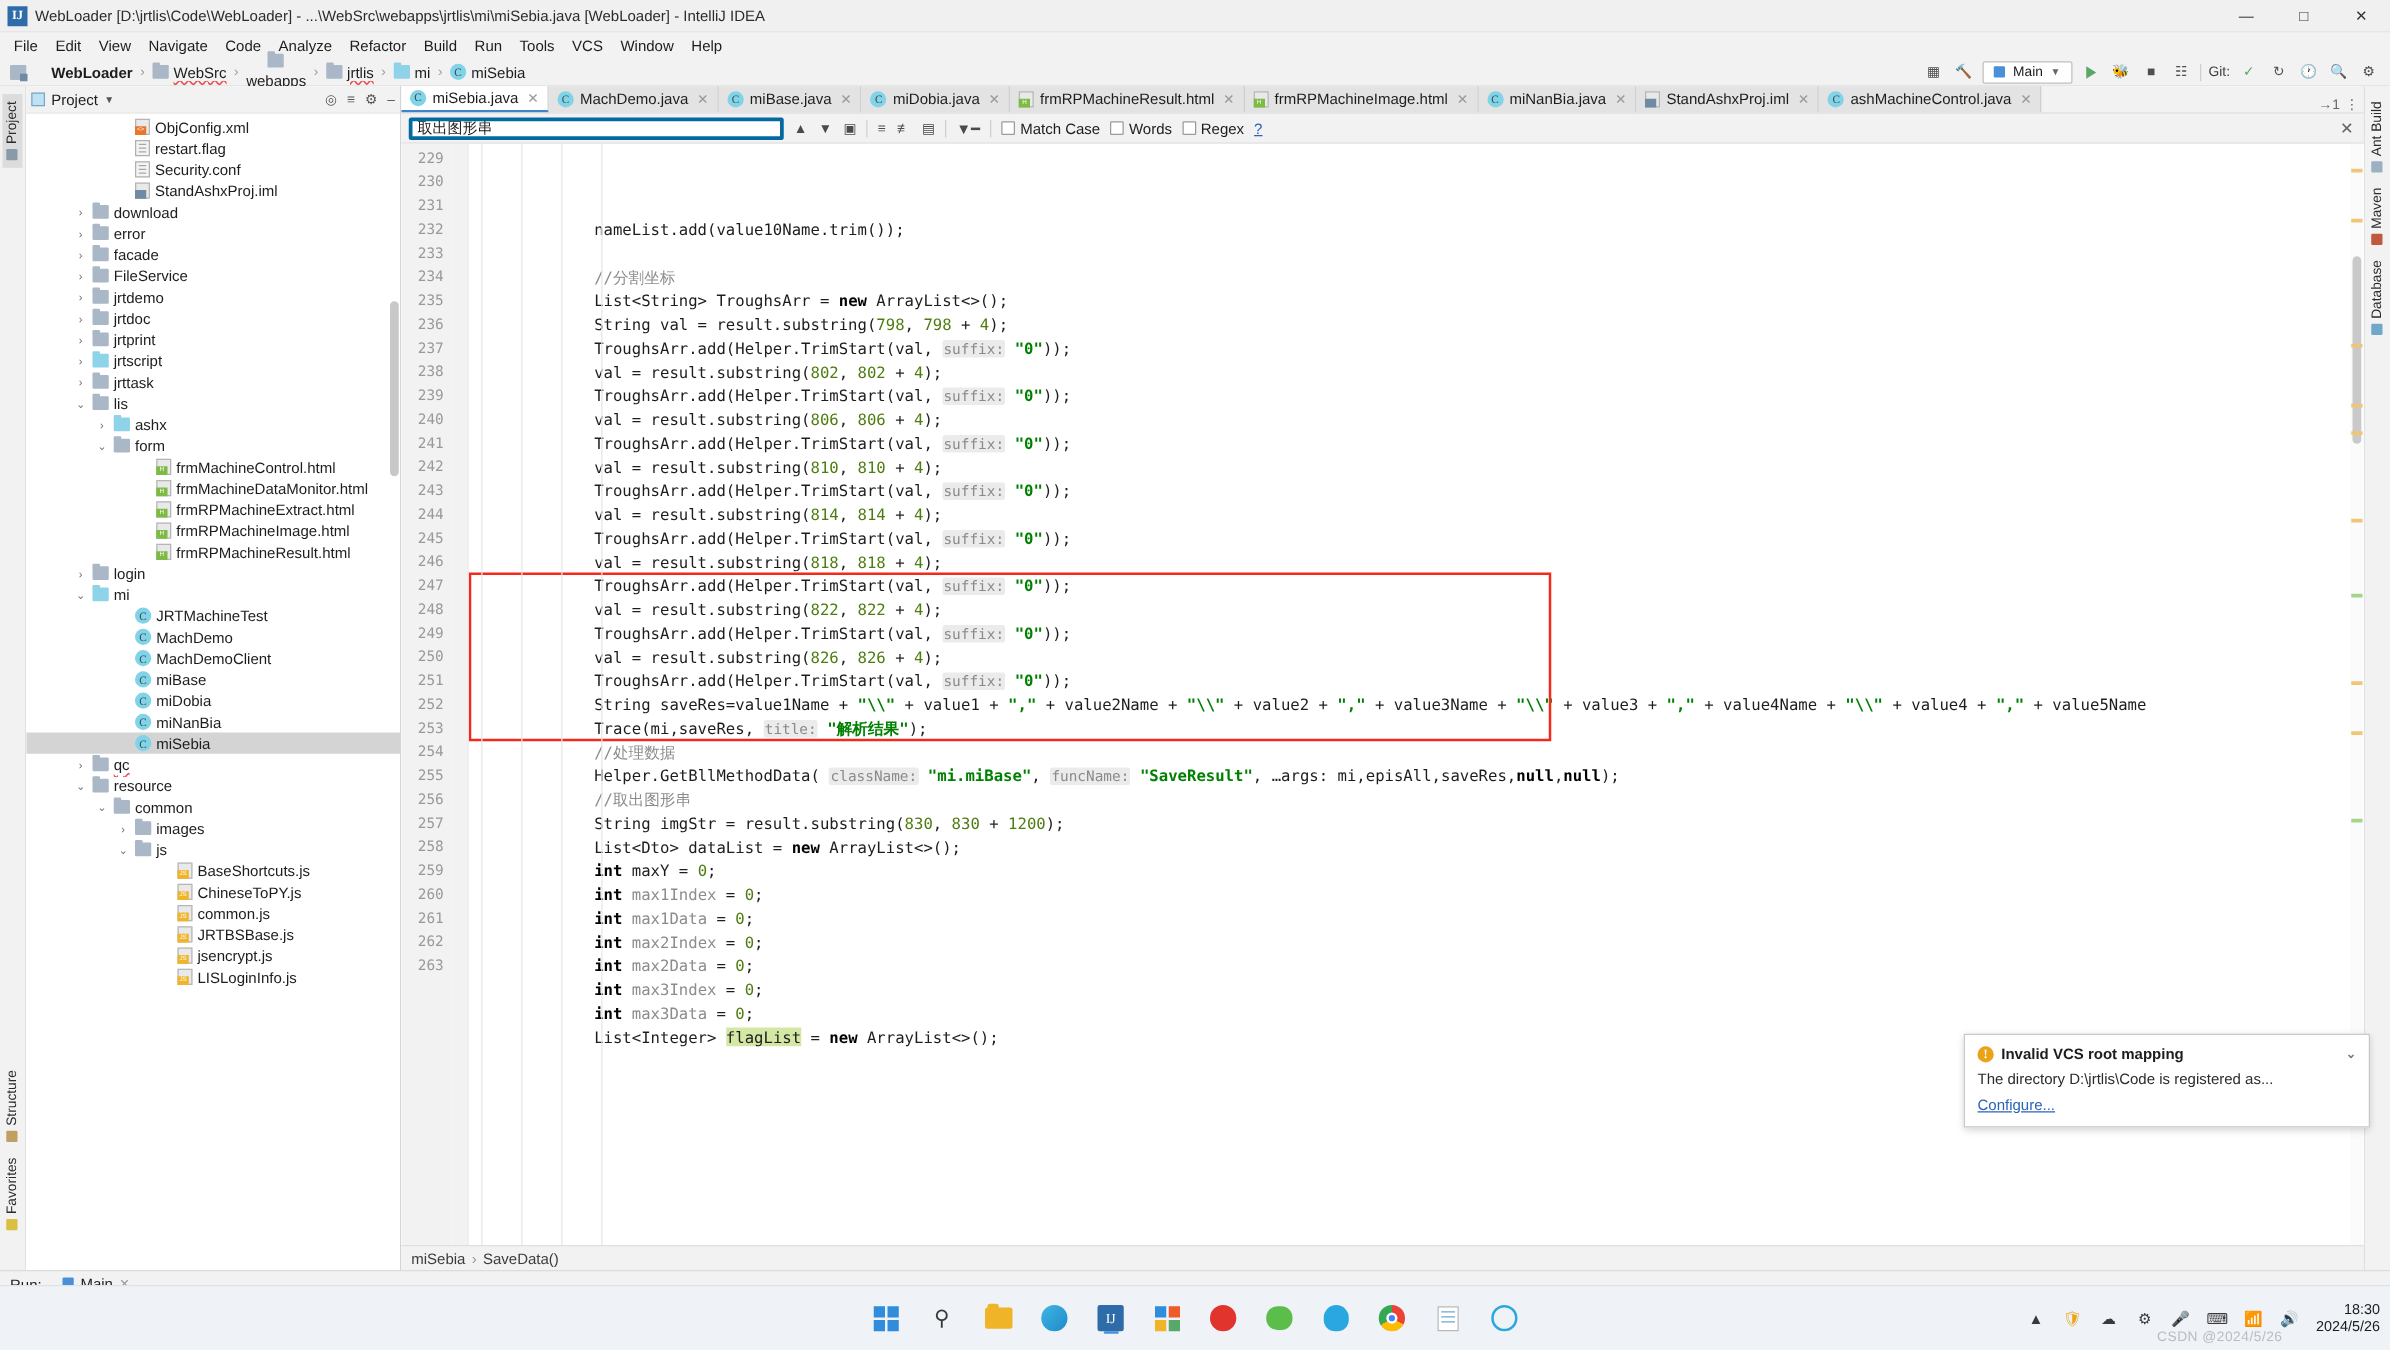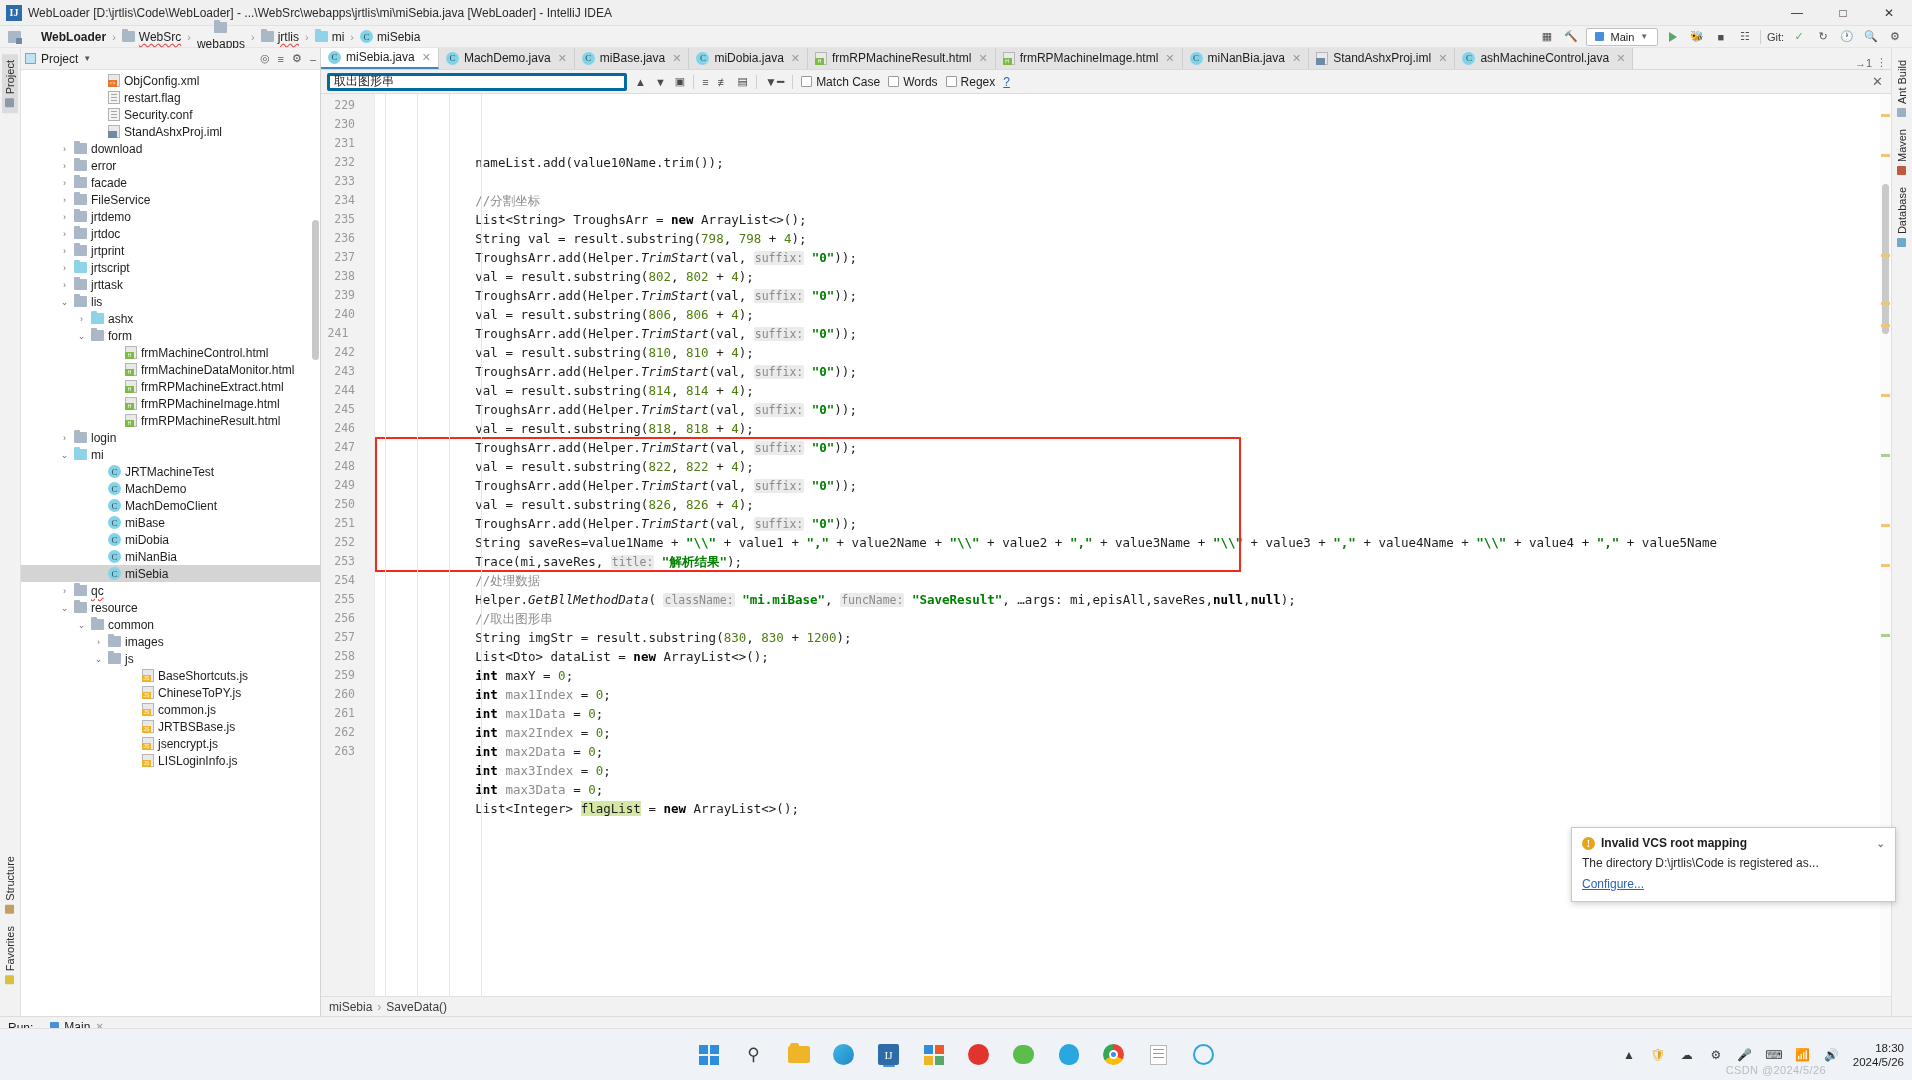--- a/index.html
+++ b/index.html
@@ -176,21 +176,21 @@
   .foldstrip{width:14px;background:#f2f2f2;flex:0 0 14px;border-right:1px solid #ececec;position:relative;}
   .code{
     flex:1;font-family:"DejaVu Sans Mono",monospace;font-size:12.5px;line-height:19px;
     padding-top:2px;position:relative;white-space:pre;overflow:hidden;color:#1d1d1d;
   }
   .ln{height:19px;padding-left:10px;}
   .kw{color:#000000;font-weight:bold;}
   .num{color:#4d7c0f;}
   .str{color:#008000;font-weight:bold;}
   .cmt{color:#8c8c8c;}
-  .ital{font-style:italic;}
+  .ital{}
   .hint{background:#ebebeb;color:#8a8a8a;border-radius:2px;padding:0 1px;font-size:11.5px;}
   .hl-search{background:#d4e7a5;}
   .redbox{
     position:absolute;border:2px solid #f2291b;pointer-events:none;
   }
   .indent-guide{position:absolute;width:1px;background:#e6e6e6;}
   .code-scroll-v{position:absolute;right:0;top:0;width:11px;height:100%;background:#fbfbfb;}
   .code-scroll-thumb{position:absolute;right:2px;top:90px;width:7px;height:150px;background:#c9c9c9;border-radius:4px;}
   .es-mark{position:absolute;right:1px;width:9px;height:3px;}
 
@@ -259,20 +259,35 @@
   <div class="titlebar">
     <div class="tb-icon">IJ</div>
     <div class="tb-title">WebLoader [D:\jrtlis\Code\WebLoader] - ...\WebSrc\webapps\jrtlis\mi\miSebia.java [WebLoader] - IntelliJ IDEA</div>
     <div class="tb-winbtns">
       <div>—</div>
       <div>□</div>
       <div class="close">✕</div>
     </div>
   </div>
 
+  <div class="menubar" id="menubar">
+      <span>File</span>
+      <span>Edit</span>
+      <span>View</span>
+      <span>Navigate</span>
+      <span>Code</span>
+      <span>Analyze</span>
+      <span>Refactor</span>
+      <span>Build</span>
+      <span>Run</span>
+      <span>Tools</span>
+      <span>VCS</span>
+      <span>Window</span>
+      <span>Help</span>
+    </div>
 
   <div class="navbar">
     <div class="crumb" id="navcrumb">
         <span style="display: inline-flex; align-items: center; gap: 20px;">
           <span class="mod-ic"></span>
           <span class="crumb-label bold">WebLoader</span>
         </span>
         <span class="sep">›</span>
         <span style="display: inline-flex; align-items: center; gap: 4px;">
           <span class="folder-ic"></span>
@@ -688,21 +703,21 @@
             <div style="height: 19px;">231</div>
             <div style="height: 19px;">232</div>
             <div style="height: 19px;">233</div>
             <div style="height: 19px;">234</div>
             <div style="height: 19px;">235</div>
             <div style="height: 19px;">236</div>
             <div style="height: 19px;">237</div>
             <div style="height: 19px;">238</div>
             <div style="height: 19px;">239</div>
             <div style="height: 19px;">240</div>
-            <div style="height: 19px; text-align: center;">241</div>
+            <div style="height: 19px;">241</div>
             <div style="height: 19px;">242</div>
             <div style="height: 19px;">243</div>
             <div style="height: 19px;">244</div>
             <div style="height: 19px;">245</div>
             <div style="height: 19px;">246</div>
             <div style="height: 19px;">247</div>
             <div style="height: 19px;">248</div>
             <div style="height: 19px;">249</div>
             <div style="height: 19px;">250</div>
             <div style="height: 19px;">251</div>

